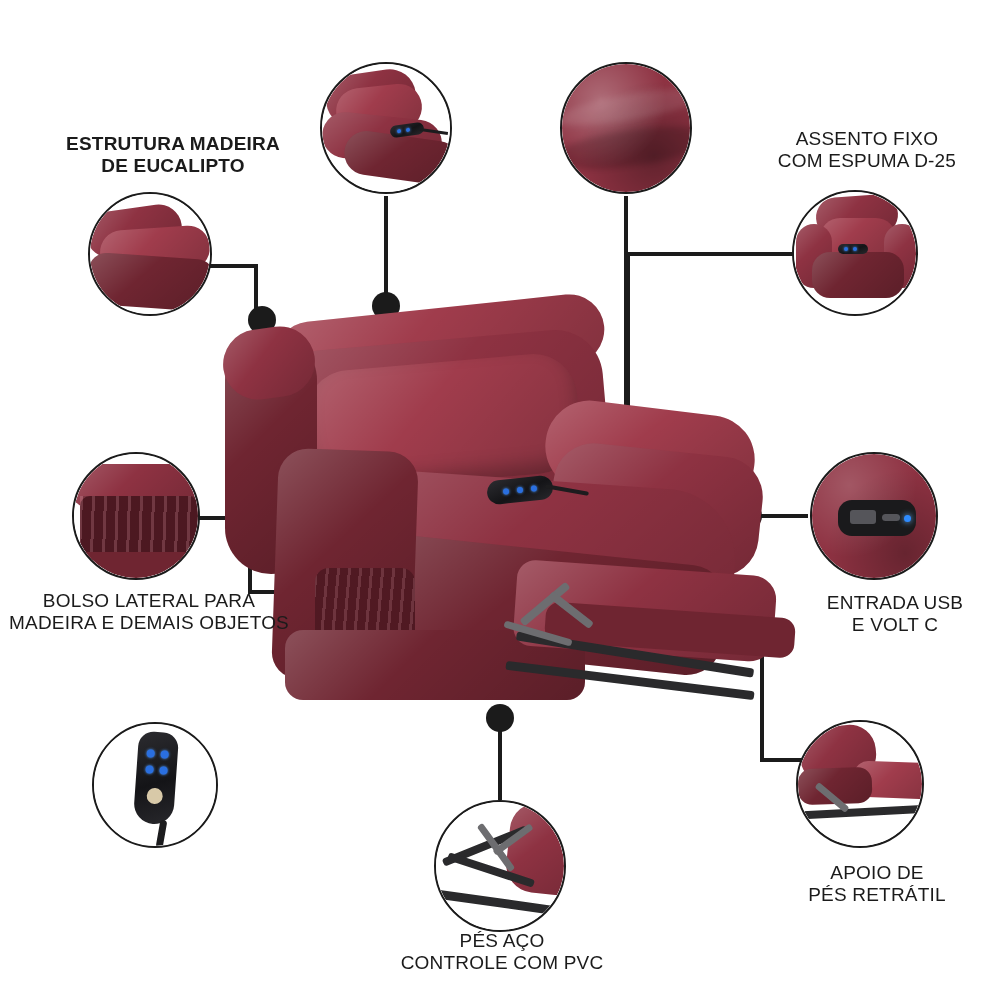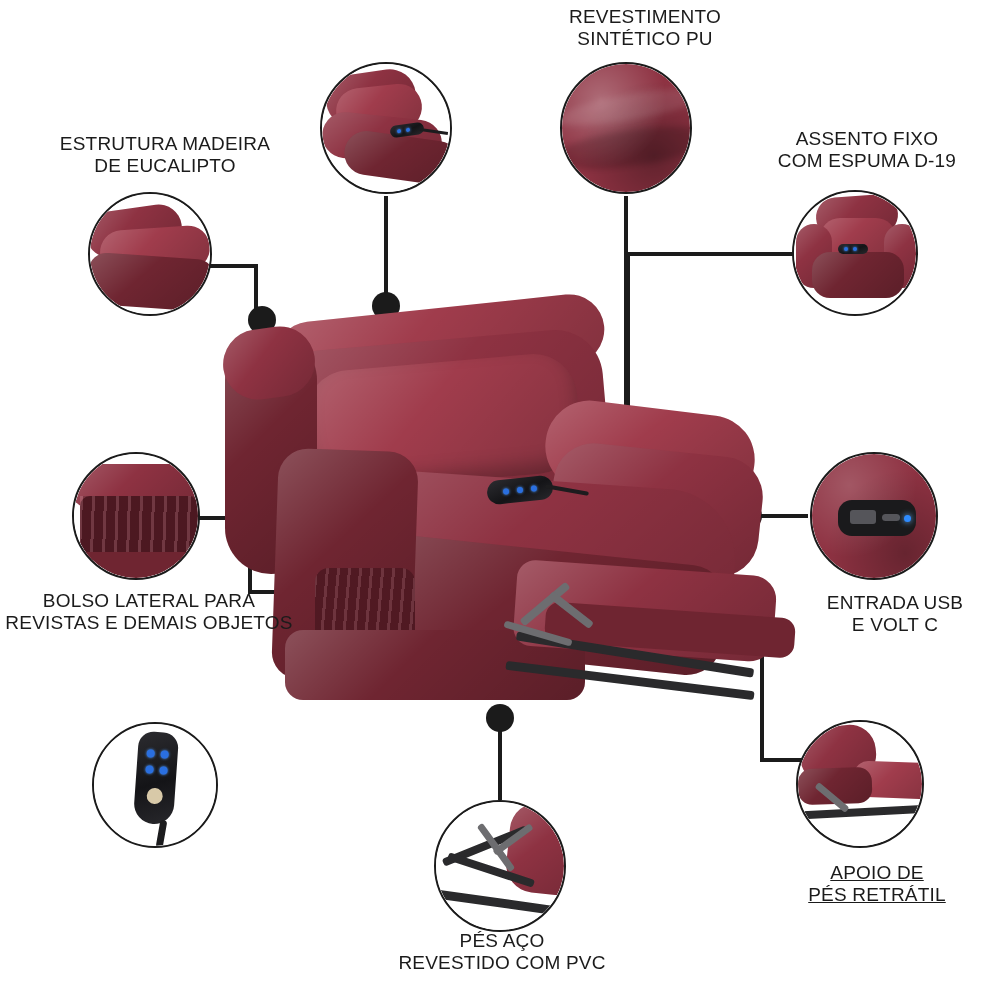--- a/index.html
+++ b/index.html
@@ -311,28 +311,26 @@
           <span class="sheen"></span>
         </div>
       <div class="cush leather-dk" style="left:0px; top:46px; width:74px; height:36px; border-radius:14px; transform:rotate(-2deg);">
           <span class="sheen"></span>
         </div>
       <div class="bar" style="left:2px; top:86px; width:126px; height:8px; transform:rotate(-3deg);"></div>
       <div class="bar-lt" style="left:14px; top:72px; width:40px; height:7px; transform:rotate(40deg);"></div>
     </div>
   </div>
 
-  <div class="label" style="left:540px; top:6px; width:210px;">REVESTIMENTO
-SINTÉTICO PU</div>
-  <div class="label" style="left:40px;  top:133px; width:250px;">ESTRUTURA MADEIRA
+  <div class="label" style="left:48px;  top:133px; width:250px;font-weight:bold;">ESTRUTURA MADEIRA
 DE EUCALIPTO</div>
   <div class="label" style="left:748px; top:128px; width:238px;">ASSENTO FIXO
-COM ESPUMA D-19</div>
+COM ESPUMA D-25</div>
   <div class="label" style="left:0px;   top:590px; width:298px;">BOLSO LATERAL PARA
-REVISTAS E DEMAIS OBJETOS</div>
+MADEIRA E DEMAIS OBJETOS</div>
   <div class="label" style="left:806px; top:592px; width:178px;">ENTRADA USB
 E VOLT C</div>
   <div class="label" style="left:378px; top:930px; width:248px;">PÉS AÇO
-REVESTIDO COM PVC</div>
-  <div class="label" style="left:784px; top:862px; width:186px;text-decoration:underline;">APOIO DE
+CONTROLE COM PVC</div>
+  <div class="label" style="left:784px; top:862px; width:186px;">APOIO DE
 PÉS RETRÁTIL</div>
 
 </div>
 
 </body></html>

